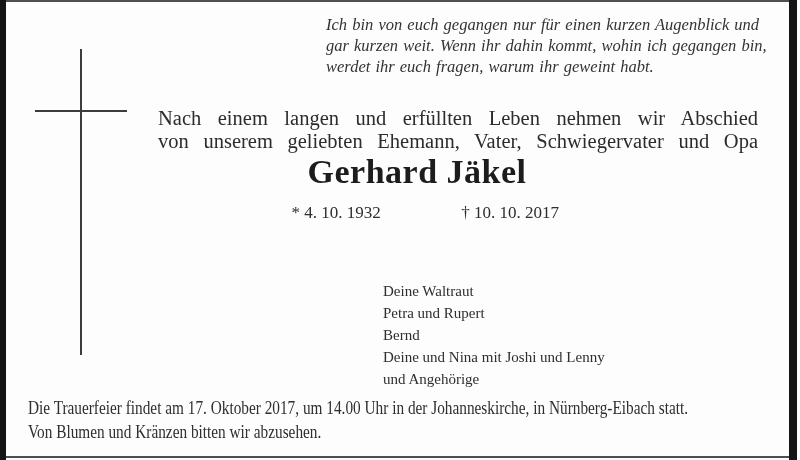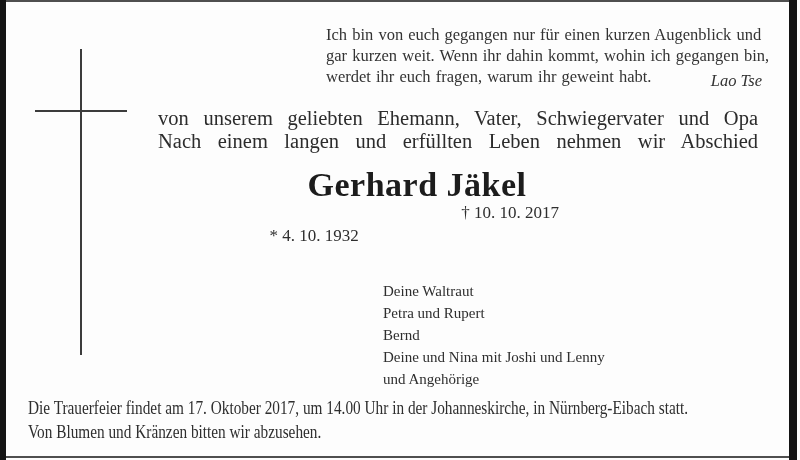--- a/index.html
+++ b/index.html
@@ -21,44 +21,44 @@
   .bar-left    { position: absolute; left: 0; top: 0; width: 6px;  height: 460px; background: #141414; }
   .bar-right   { position: absolute; left: 789px; top: 0; width: 8px; height: 460px; background: #141414; }
 
   
   .cross { position: absolute; left: 0; top: 0; }
   .cross-v { position: absolute; left: 80px; top: 49px;  width: 2px;  height: 306px; background: #3c3c3c; }
   .cross-h { position: absolute; left: 35px; top: 110px; width: 92px; height: 2px;   background: #3c3c3c; }
 
   
   .quote {
-    position: absolute; left: 326px; top: 24px; width: 446px;
-    font-size: 16.5px; line-height: 21px;
+    position: absolute; left: 326px; top: 14px; width: 446px;
+    font-style: italic; font-size: 16.5px; line-height: 21px;
     color: #333333; white-space: nowrap; word-spacing: 1px;
   }
   .attribution {
     position: absolute; left: 630px; top: 71px; width: 132px;
     text-align: right; font-style: italic; font-size: 16.5px; color: #333333;
   }
 
   
   .intro { position: absolute; left: 158px; top: 107px; width: 600px; }
   .intro .jline {
     font-size: 20.5px; line-height: 23px;
     text-align: justify; text-align-last: justify;
   }
 
   .name {
-    position: absolute; left: 257px; top: 165px; width: 320px; margin: 0;
+    position: absolute; left: 257px; top: 152px; width: 320px; margin: 0;
     text-align: center; font-size: 34px; line-height: 40px;
     font-weight: bold; color: #1c1c1c; letter-spacing: 0.5px;
   }
 
   .dates { position: absolute; top: 204px; font-size: 17px; line-height: 17px; text-align: center; color: #2e2e2e; }
-  .dates-birth { left: 244px; width: 140px; margin-top: 23px; }
+  .dates-birth { left: 266px; width: 140px; }
   .dates-death { left: 440px; width: 140px; }
 
   .dedication {
     position: absolute; left: 383px; top: 251px;
     font-size: 20px; line-height: 22px; color: #2e2e2e;
   }
   .mourners {
     position: absolute; left: 383px; top: 280px;
     font-size: 15px; line-height: 22px; color: #2e2e2e;
   }
@@ -83,25 +83,24 @@
   <div class="cross">
     <div class="cross-v"></div>
     <div class="cross-h"></div>
   </div>
 
   <div class="quote">
     <div>Ich bin von euch gegangen nur für einen kurzen Augenblick und</div>
     <div>gar kurzen weit. Wenn ihr dahin kommt, wohin ich gegangen bin,</div>
     <div>werdet ihr euch fragen, warum ihr geweint habt.</div>
   </div>
-  <div class="attribution">Lao Tse</div>
 
   <div class="intro">
+    <div class="jline">Nach einem langen und erfüllten Leben nehmen wir Abschied</div>
     <div class="jline">von unserem geliebten Ehemann, Vater, Schwiegervater und Opa</div>
-    <div class="jline">Nach einem langen und erfüllten Leben nehmen wir Abschied</div>
   </div>
 
   <h1 class="name">Gerhard Jäkel</h1>
 
   <div class="dates dates-birth">
     <div>* 4. 10. 1932</div>
   </div>
   <div class="dates dates-death">
     <div>† 10. 10. 2017</div>
   </div>

